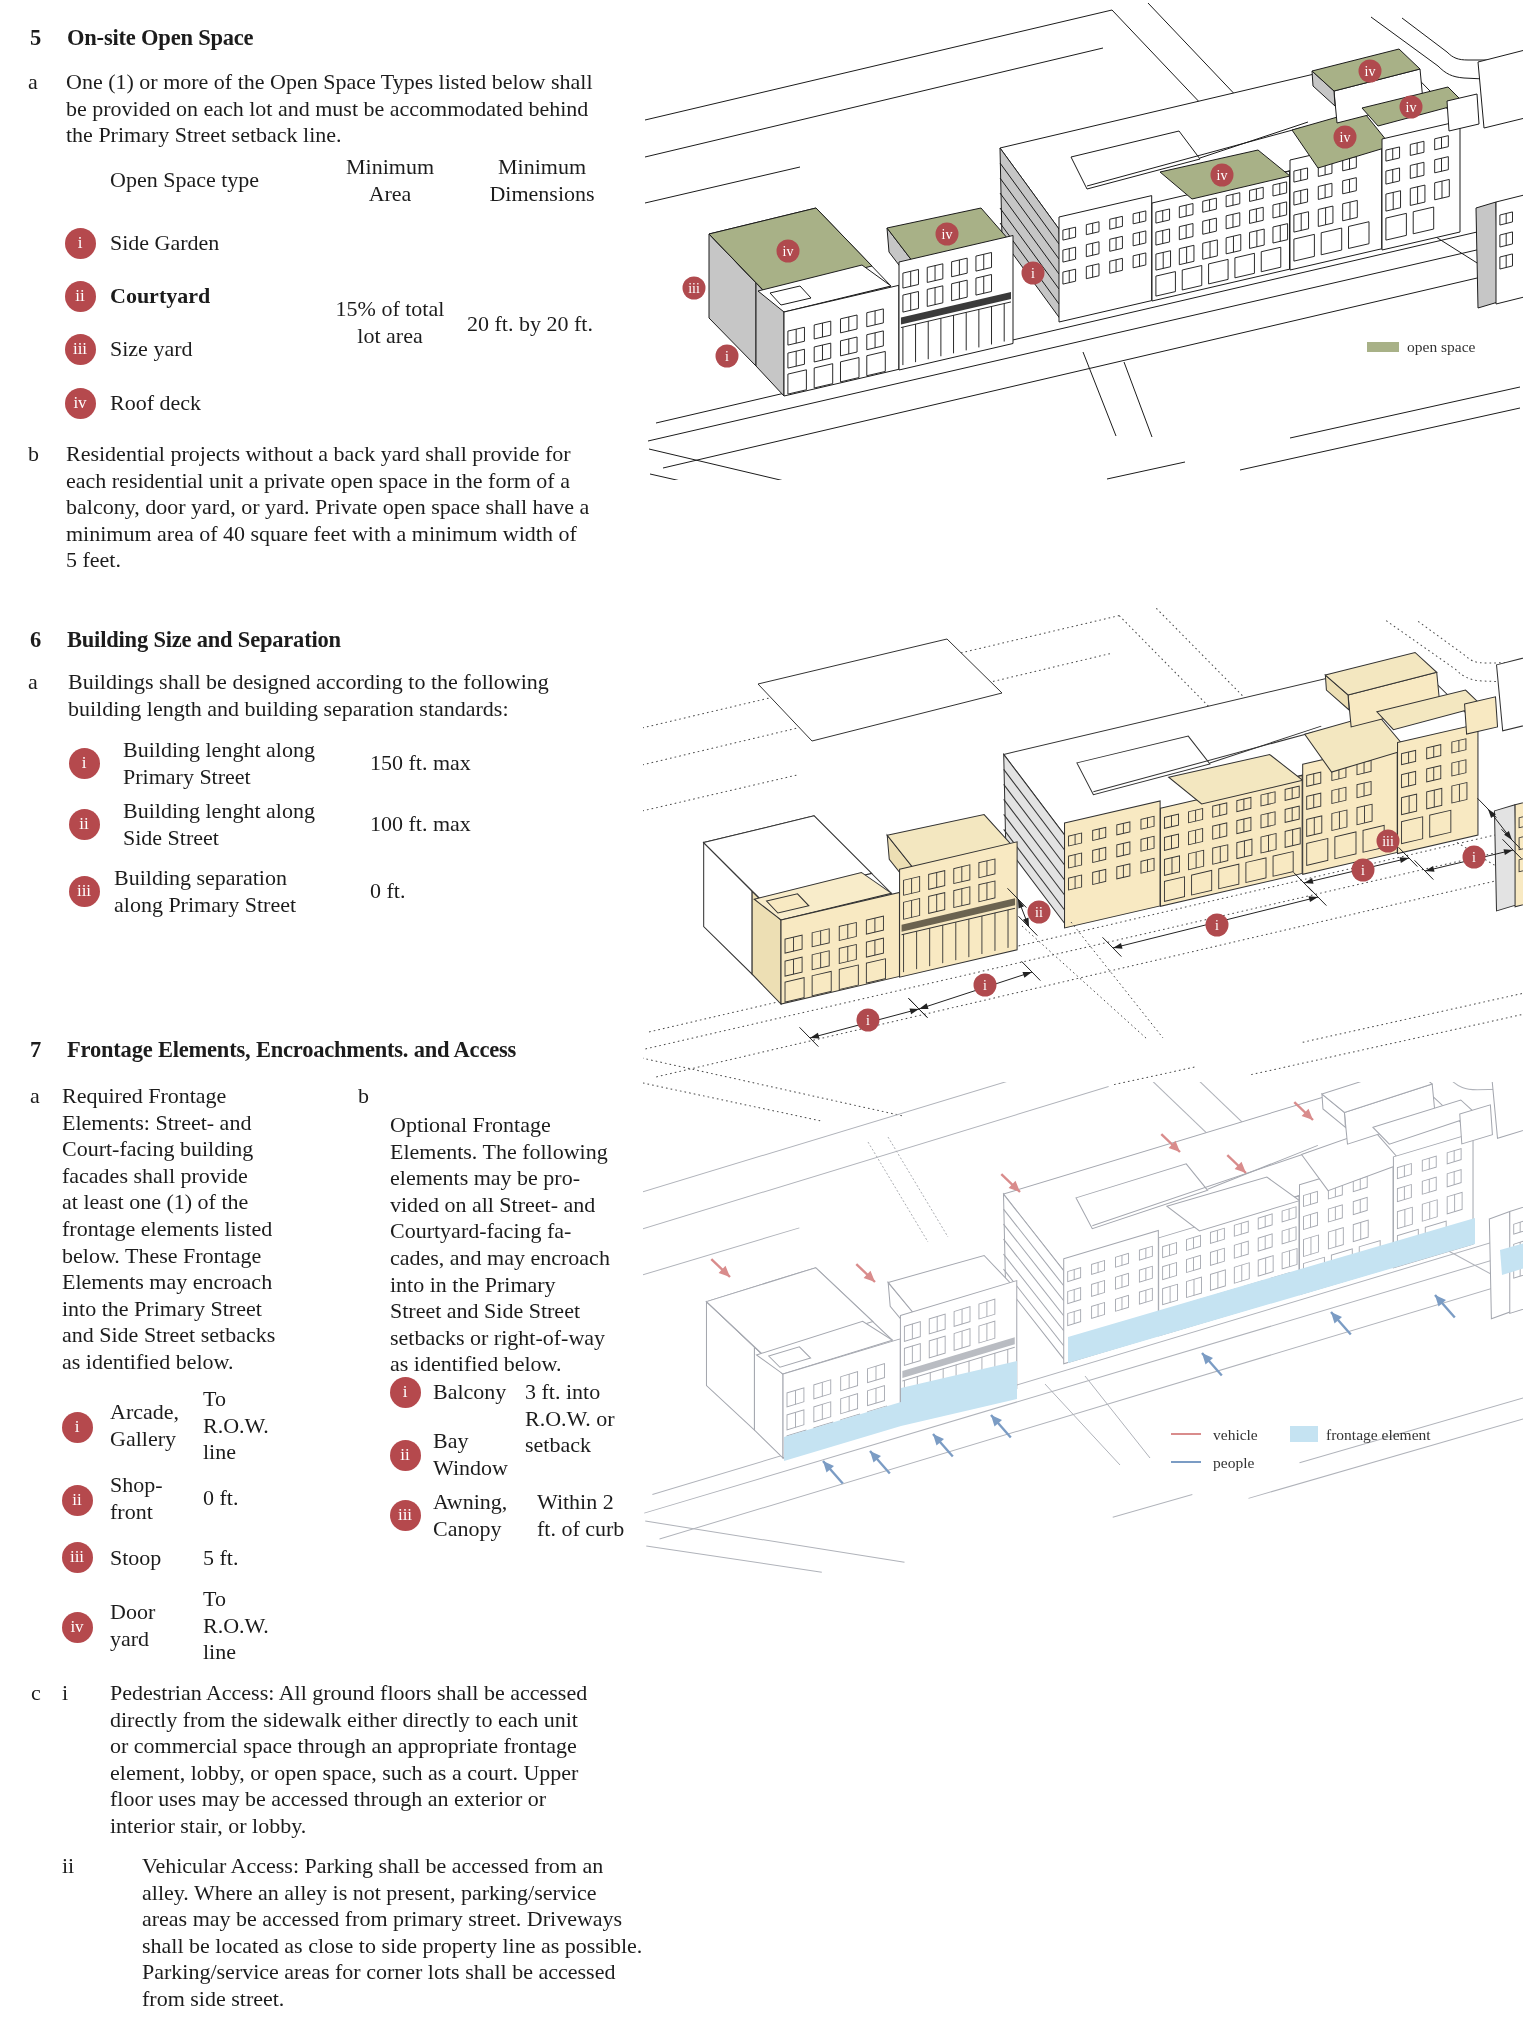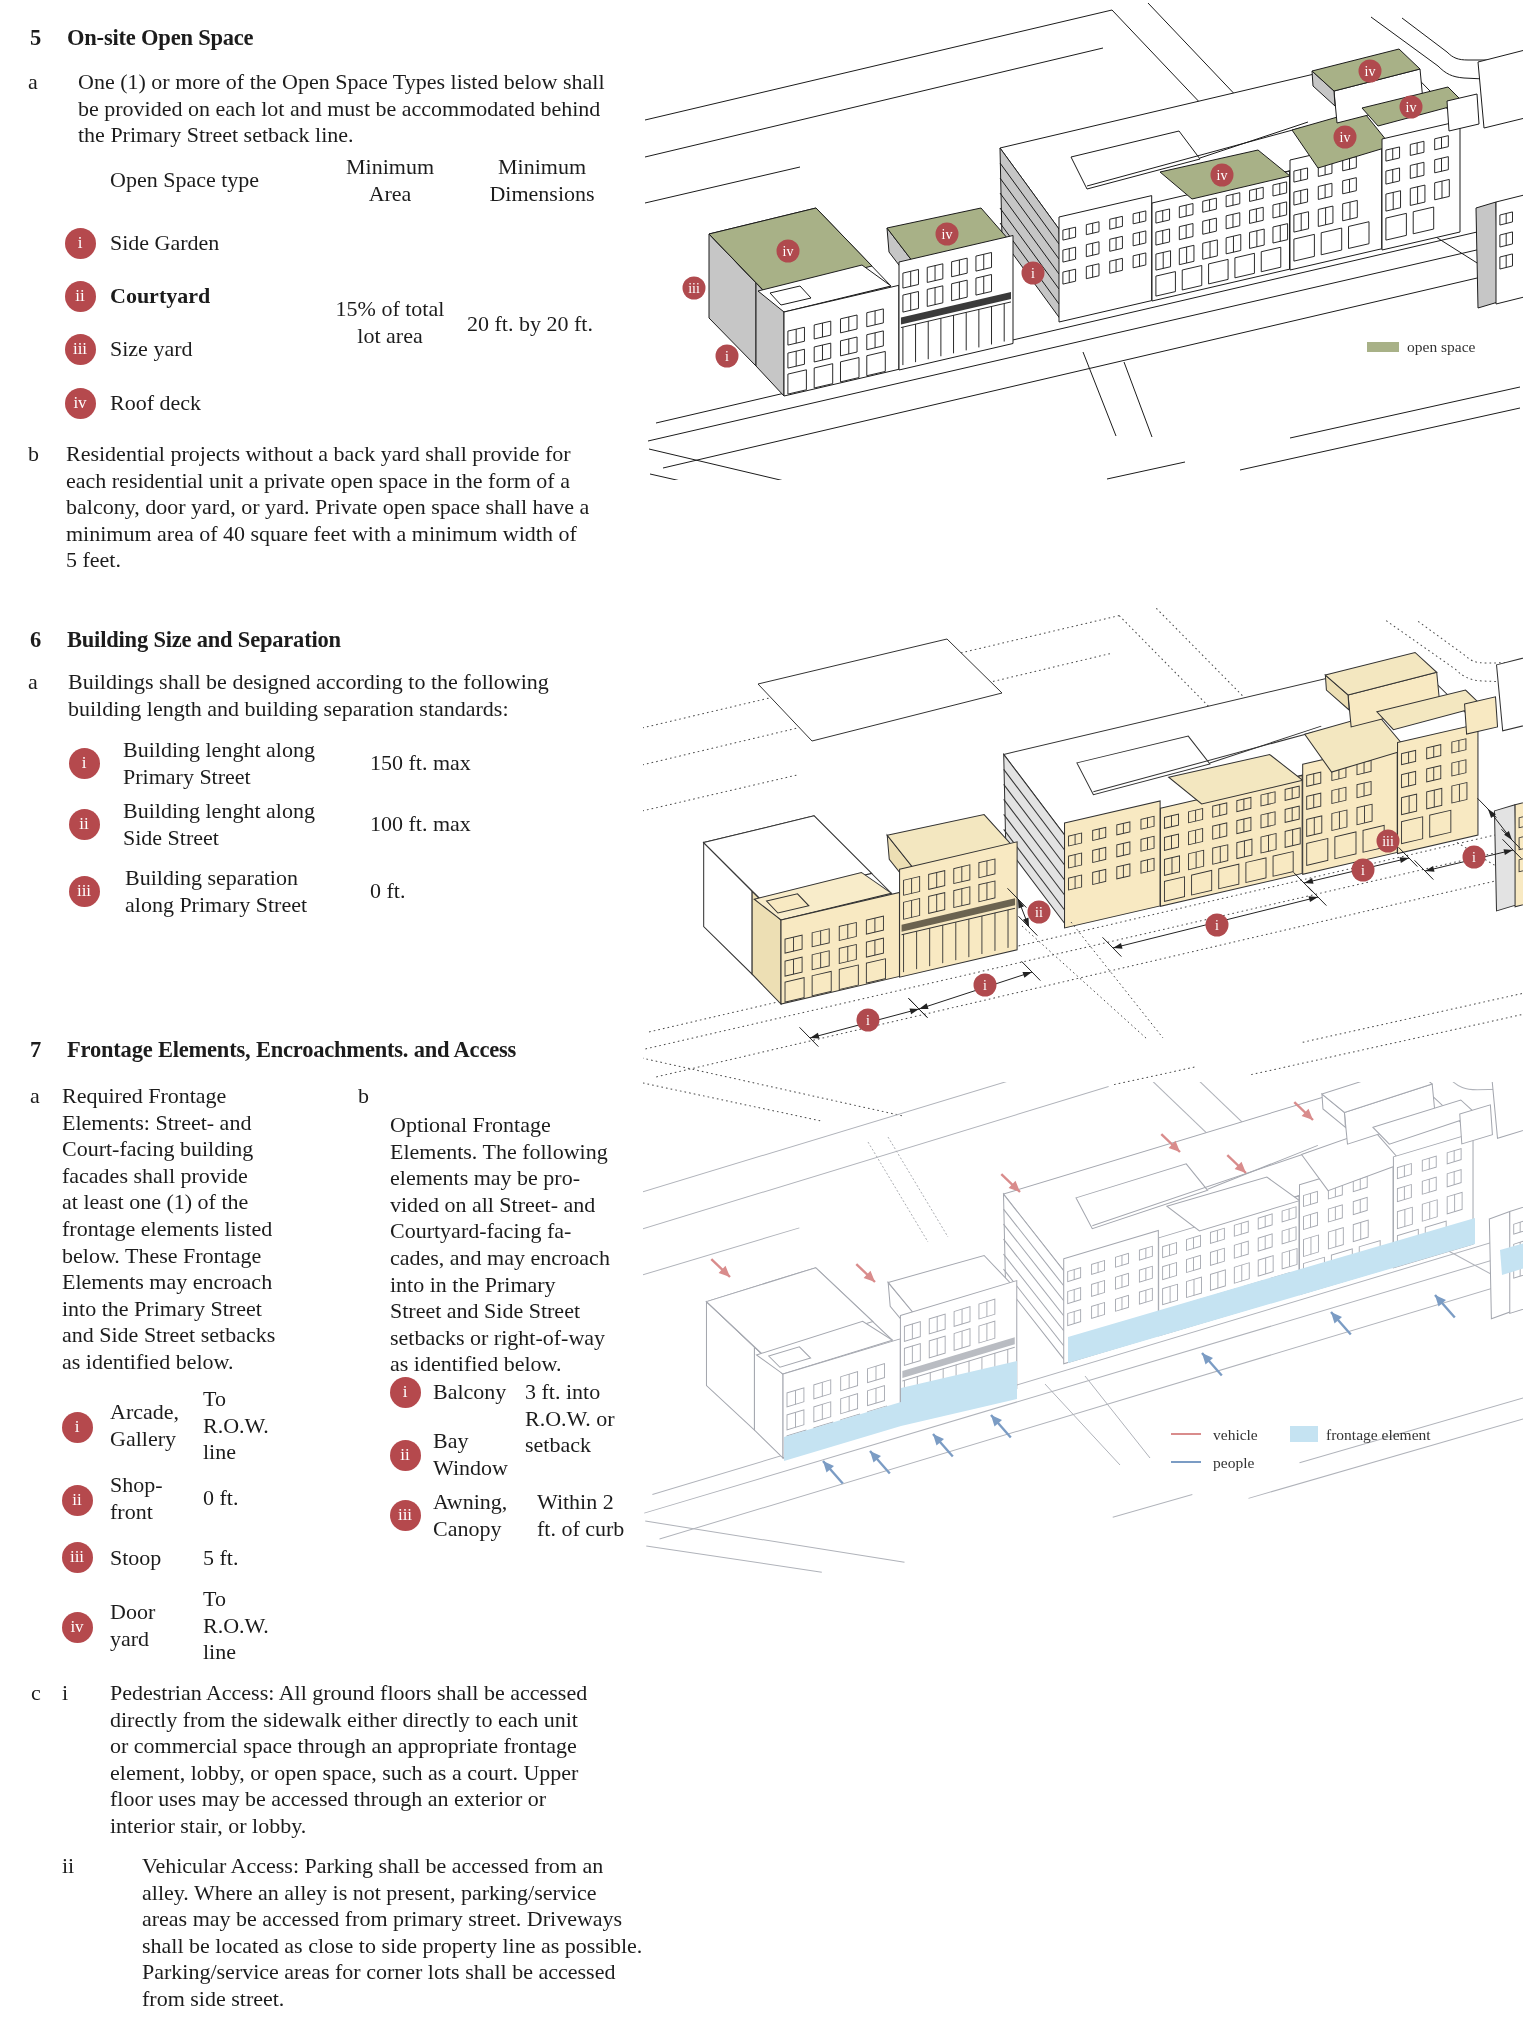--- a/index.html
+++ b/index.html
@@ -425,21 +425,21 @@
       <text x="1326" y="1440" class="lg">frontage element</text>
     </g>
 </svg>
 
 <div class="h" style="left:30px;top:25px;">5</div>
 
 <div class="h" style="left:67px;top:25px;">On-site Open Space</div>
 
 <div class="b" style="left:28px;top:69px;">a</div>
 
-<div class="b" style="left:78px;top:69px;">One (1) or more of the Open Space Types listed below shall<br>be provided on each lot and must be accommodated behind<br>the Primary Street setback line.</div>
+<div class="b" style="left:66px;top:69px;">One (1) or more of the Open Space Types listed below shall<br>be provided on each lot and must be accommodated behind<br>the Primary Street setback line.</div>
 
 <div class="b" style="left:110px;top:167px;">Open Space type</div>
 
 <div class="b" style="left:330px;top:154px;width:120px;text-align:center;">Minimum<br>Area</div>
 
 <div class="b" style="left:467px;top:154px;width:150px;text-align:center;">Minimum<br>Dimensions</div>
 
 <div class="rc" style="left:64.5px;top:227.5px;width:31px;height:31px;line-height:29px;">i</div>
 
 <div class="b" style="left:110px;top:230px;">Side Garden</div>
@@ -479,21 +479,21 @@
 <div class="b" style="left:370px;top:750px;">150 ft. max</div>
 
 <div class="rc" style="left:68.5px;top:808.5px;width:31px;height:31px;line-height:29px;">ii</div>
 
 <div class="b" style="left:123px;top:798px;">Building lenght along<br>Side Street</div>
 
 <div class="b" style="left:370px;top:811px;">100 ft. max</div>
 
 <div class="rc" style="left:68.5px;top:875.5px;width:31px;height:31px;line-height:29px;">iii</div>
 
-<div class="b" style="left:125px;top:865px;font-family:Liberation Serif, serif;">Building separation<br>along Primary Street</div>
+<div class="b" style="left:114px;top:865px;font-family:Liberation Serif, serif;">Building separation<br>along Primary Street</div>
 
 <div class="b" style="left:370px;top:878px;">0 ft.</div>
 
 <div class="h" style="left:30px;top:1037px;">7</div>
 
 <div class="h" style="left:67px;top:1037px;">Frontage Elements, Encroachments. and Access</div>
 
 <div class="b" style="left:30px;top:1083px;">a</div>
 
 <div class="b" style="left:62px;top:1083px;">Required Frontage<br>Elements: Street- and<br>Court-facing building<br>facades shall provide<br>at least one (1) of the<br>frontage elements listed<br>below. These Frontage<br>Elements may encroach<br>into the Primary Street<br>and Side Street setbacks<br>as identified below.</div>

